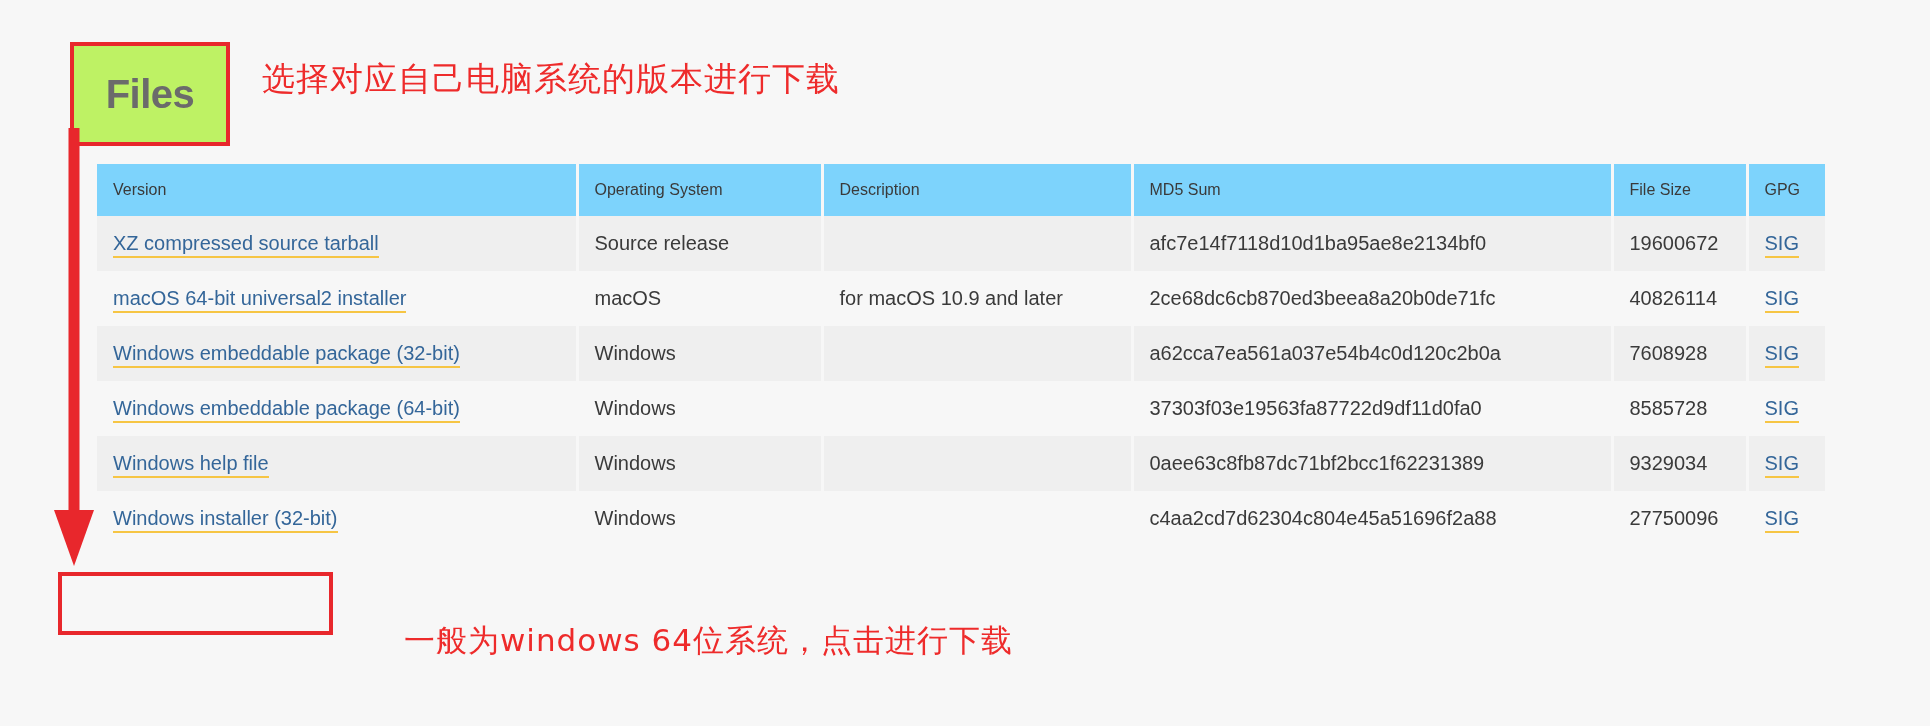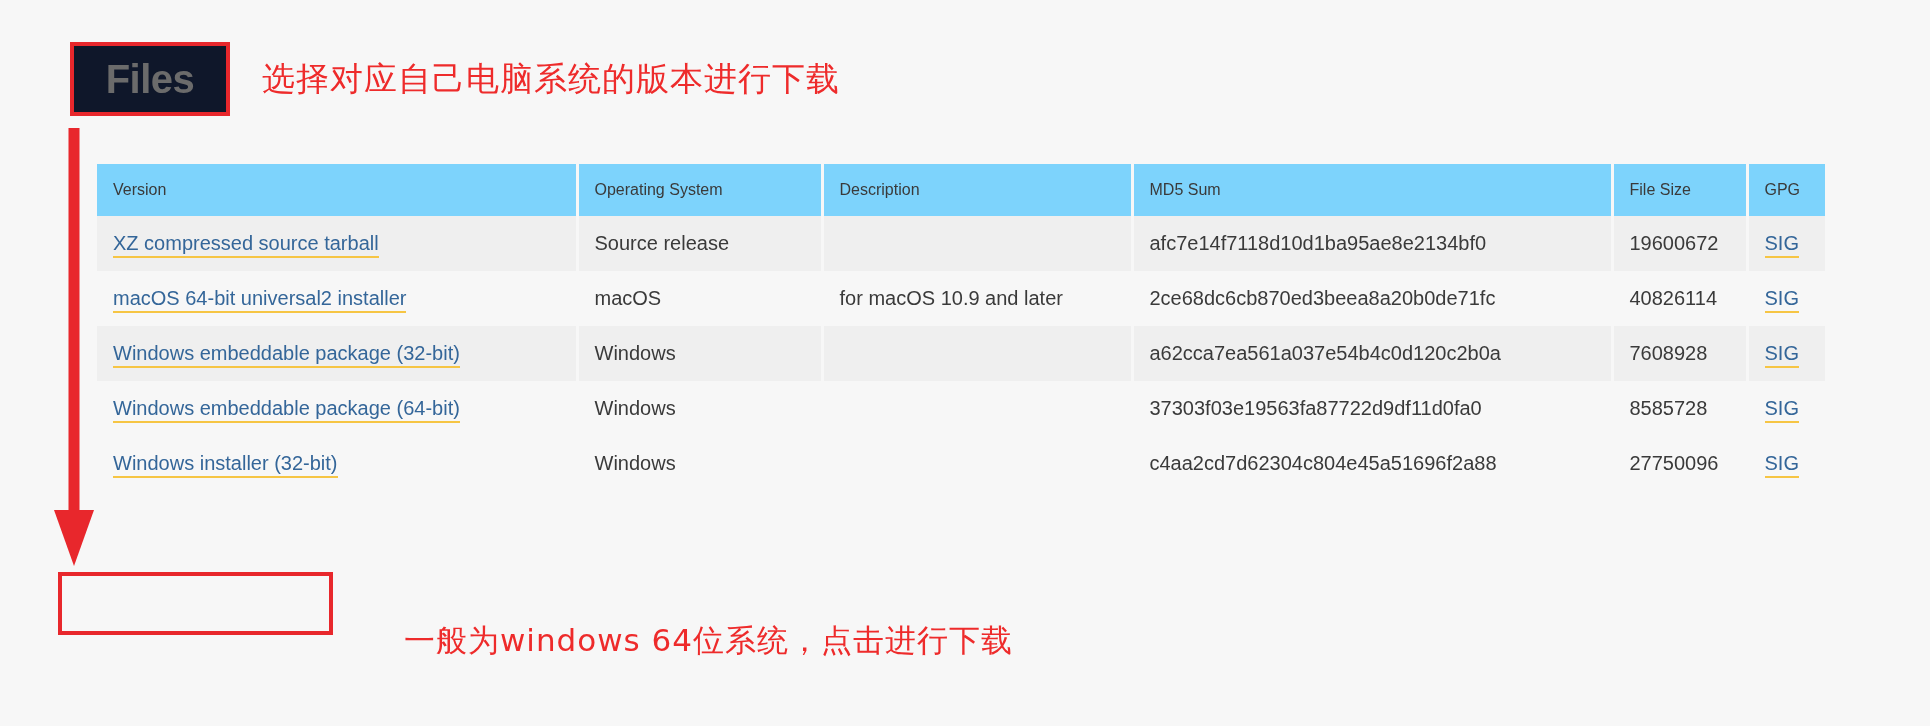--- a/index.html
+++ b/index.html
@@ -22,24 +22,24 @@
     top: 0;
     width: 1930px;
     height: 130px;
   }
 
   #files-heading-box {
     position: absolute;
     left: 70px;
     top: 42px;
     width: 160px;
-    height: 74px;
+    height: 104px;
     box-sizing: border-box;
     border: 4px solid #e8272c;
-    background: #0f172a;
+    background: #bef264;
     display: flex;
     align-items: center;
     justify-content: center;
   }
   #files-heading-text {
     font-size: 40px;
     font-weight: bold;
     color: #6b6b6b;
     letter-spacing: -0.5px;
   }
@@ -206,20 +206,28 @@
         <td><a class="sig-link" href="#">SIG</a></td>
       </tr>
       <tr class="odd">
         <td><a class="file-link" href="#">Windows embeddable package (64-bit)</a></td>
         <td>Windows</td>
         <td></td>
         <td>37303f03e19563fa87722d9df11d0fa0</td>
         <td>8585728</td>
         <td><a class="sig-link" href="#">SIG</a></td>
       </tr>
+      <tr class="even">
+        <td><a class="file-link" href="#">Windows help file</a></td>
+        <td>Windows</td>
+        <td></td>
+        <td>0aee63c8fb87dc71bf2bcc1f62231389</td>
+        <td>9329034</td>
+        <td><a class="sig-link" href="#">SIG</a></td>
+      </tr>
       <tr class="odd">
         <td><a class="file-link" href="#">Windows installer (32-bit)</a></td>
         <td>Windows</td>
         <td></td>
         <td>c4aa2cd7d62304c804e45a51696f2a88</td>
         <td>27750096</td>
         <td><a class="sig-link" href="#">SIG</a></td>
       </tr>
     </tbody>
   </table>

